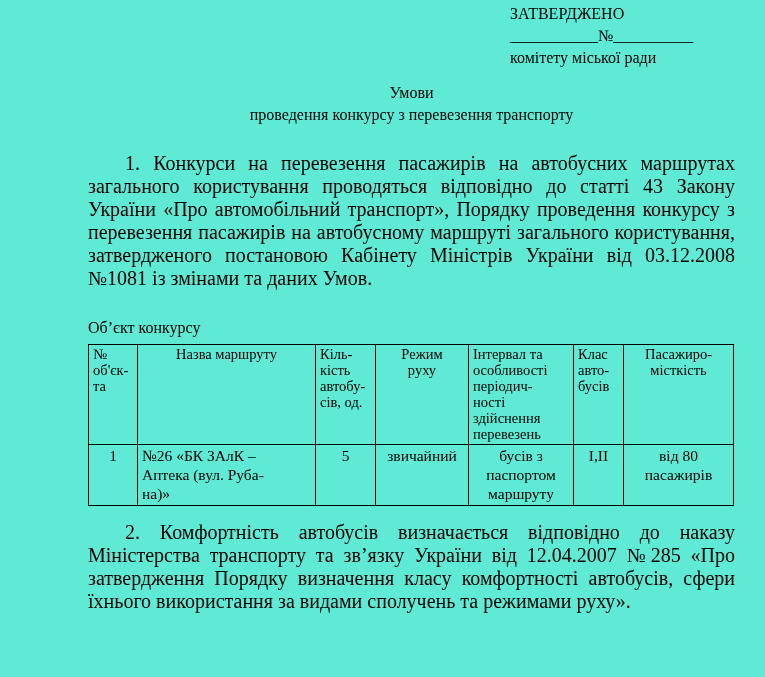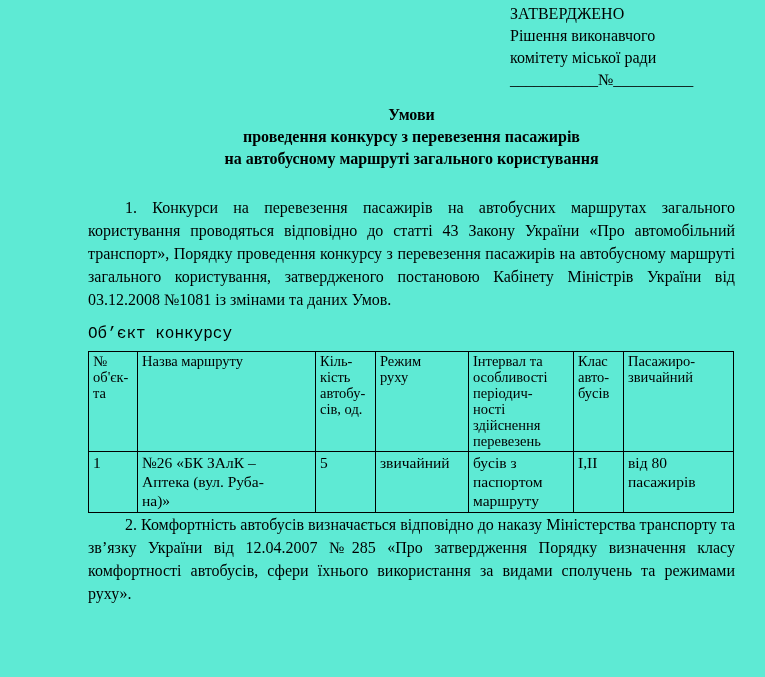--- a/index.html
+++ b/index.html
@@ -25,36 +25,35 @@
     margin-left: 422px;
     font-size: 16px;
     line-height: 22px;
     white-space: nowrap;
   }
   .title-block {
     margin-top: 13px;
     text-align: center;
     font-size: 16px;
     line-height: 22px;
-    font-weight: bold;
   }
   .para {
     margin: 0;
-    font-size: 16px;
+    font-size: 20px;
     line-height: 23px;
     text-align: justify;
     text-indent: 37px;
   }
   .para-1 { margin-top: 26px; }
-  .para-2 { }
+  .para-2 { margin-top: 15px; }
   .lead-line {
     font-size: 16px;
     line-height: 23px;
   }
-  .object-heading { margin-top: 12px; font-family: Liberation Mono, monospace; }
+  .object-heading { margin-top: 26px; }
   .route-table {
     border-collapse: collapse;
     width: 645px;
     margin-top: 5px;
     table-layout: fixed;
   }
   .route-table th,
   .route-table td {
     border: 1px solid #000000;
     vertical-align: top;
@@ -65,40 +64,38 @@
   }
   .route-table thead th {
     font-size: 14.5px;
     line-height: 16px;
   }
   .route-table tbody td {
     font-size: 15.5px;
     line-height: 19px;
   }
   .al { text-align: left; }
-  .ac { text-align: left; }
+  .ac { text-align: center; }
   .header-row { height: 98px; }
   .data-row { height: 58px; }
 </style>
 </head>
 <body>
 
 <div class="page">
 
   <div class="approval-block">
     <div>ЗАТВЕРДЖЕНО</div>
-    <div>Рішення виконавчого</div>
+    <div>___________№__________</div>
     <div>комітету міської ради</div>
-    <div>___________№__________</div>
   </div>
 
   <div class="title-block">
     <div>Умови</div>
-    <div>проведення конкурсу з перевезення пасажирів</div>
-    <div>на автобусному маршруті загального користування</div>
+    <div>проведення конкурсу з перевезення транспорту</div>
   </div>
 
   <p class="para para-1">1. Конкурси на перевезення пасажирів на автобусних маршрутах загального користування проводяться відповідно до статті 43 Закону України «Про автомобільний транспорт», Порядку проведення конкурсу з перевезення пасажирів на автобусному маршруті загального користування, затвердженого постановою Кабінету Міністрів України від 03.12.2008 №1081 із змінами та даних Умов.</p>
 
   <div class="lead-line object-heading">Об’єкт конкурсу</div>
 
   <table class="route-table">
     <colgroup>
       <col style="width:49px">
       <col style="width:178px">
@@ -123,21 +120,21 @@
         <th class="al">Інтервал та
 особливості
 періодич-
 ності
 здійснення
 перевезень</th>
         <th class="al">Клас
 авто-
 бусів</th>
         <th class="ac">Пасажиро-
-звичайний</th>
+місткість</th>
       </tr>
     </thead>
     <tbody>
       <tr class="data-row">
         <td class="ac">1</td>
         <td class="al">№26 «БК ЗАлК –
 Аптека (вул. Руба-
 на)»</td>
         <td class="ac">5</td>
         <td class="ac">звичайний</td>

